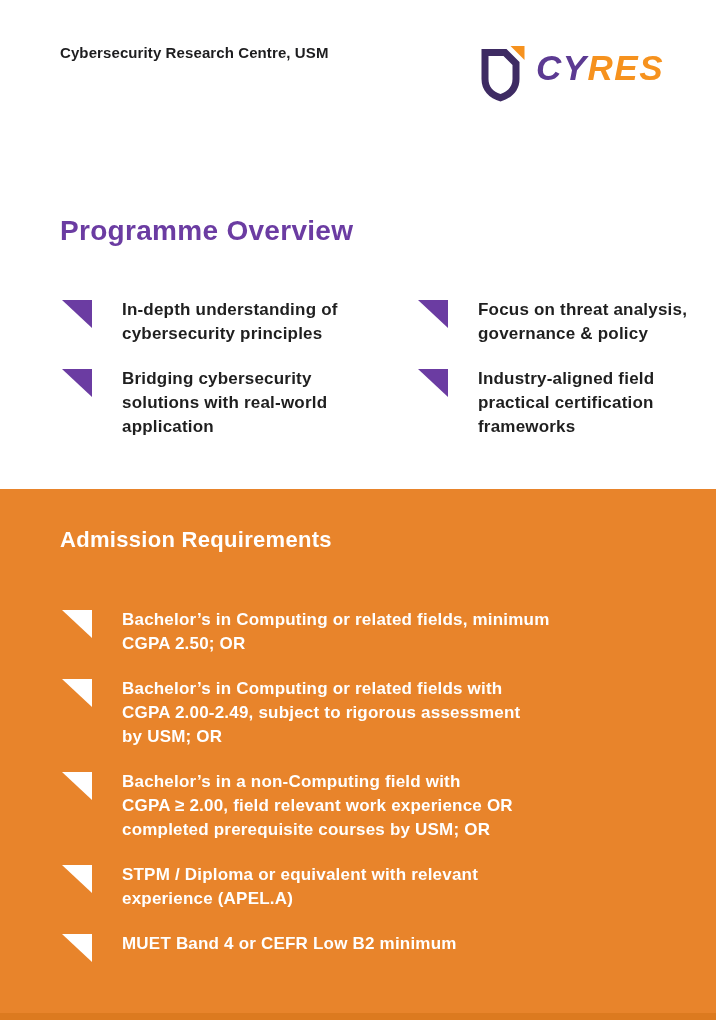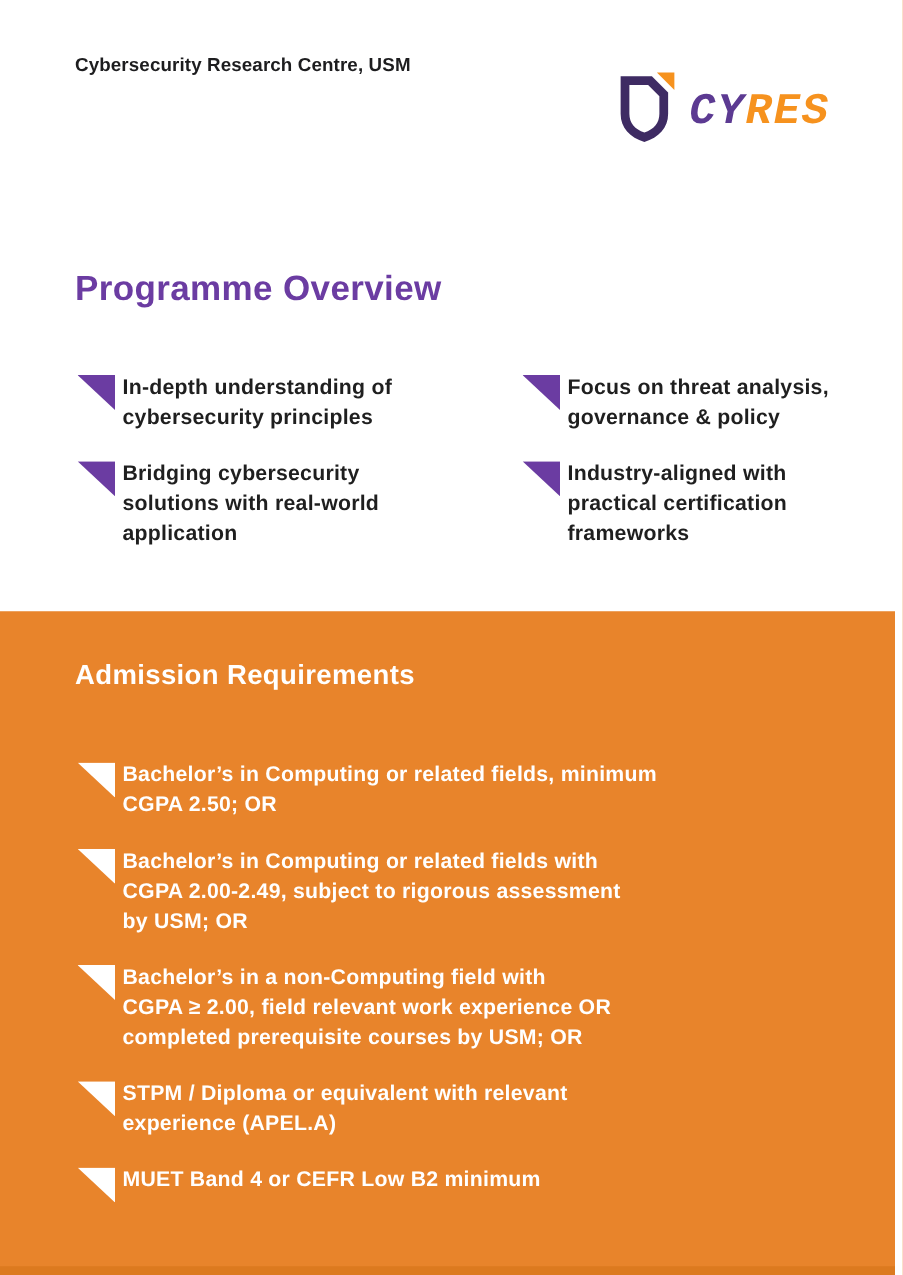--- a/index.html
+++ b/index.html
@@ -17,26 +17,24 @@
     position: absolute;
     left: 60px;
     top: 44px;
     font-size: 15px;
     font-weight: 700;
     color: #1d1d1f;
     letter-spacing: 0.1px;
   }
   .logo {
     position: absolute;
-    top: 56px;
+    top: 44px;
     right: 52px;
     display: flex;
-    align-items: center;
     gap: 7px;
-    font-family: Liberation Mono, monospace;
   }
   .logo svg { display: block; }
   .wordmark {
     font-size: 35px;
     font-weight: 800;
     font-style: italic;
     letter-spacing: 1.5px;
     line-height: 1;
     padding-top: 6px;
   }
@@ -57,21 +55,21 @@
     position: absolute;
     left: 62px;
     top: 298px;
     display: grid;
     grid-template-columns: 356px auto;
     row-gap: 21px;
   }
   .bullet {
     display: flex;
     align-items: flex-start;
-    gap: 6px;
+    gap: 30px;
   }
   .tri {
     width: 30px;
     height: 28px;
     flex: 0 0 30px;
     margin-top: 2px;
     clip-path: polygon(0 0, 100% 0, 100% 100%);
   }
   .tri.purple { background: #6B3CA2; }
   .tri.white { background: #ffffff; }
@@ -152,21 +150,21 @@
 governance &amp; policy</span>
     </div>
     <div class="bullet">
       <span class="tri purple"></span>
       <span class="btxt">Bridging cybersecurity
 solutions with real-world
 application</span>
     </div>
     <div class="bullet">
       <span class="tri purple"></span>
-      <span class="btxt">Industry-aligned with
+      <span class="btxt">Industry-aligned field
 practical certification
 frameworks</span>
     </div>
   </div>
 
   <div class="orange">
     <h1 class="adm-title">Admission Requirements</h1>
     <div class="adm-list">
       <div class="bullet">
         <span class="tri white"></span>

